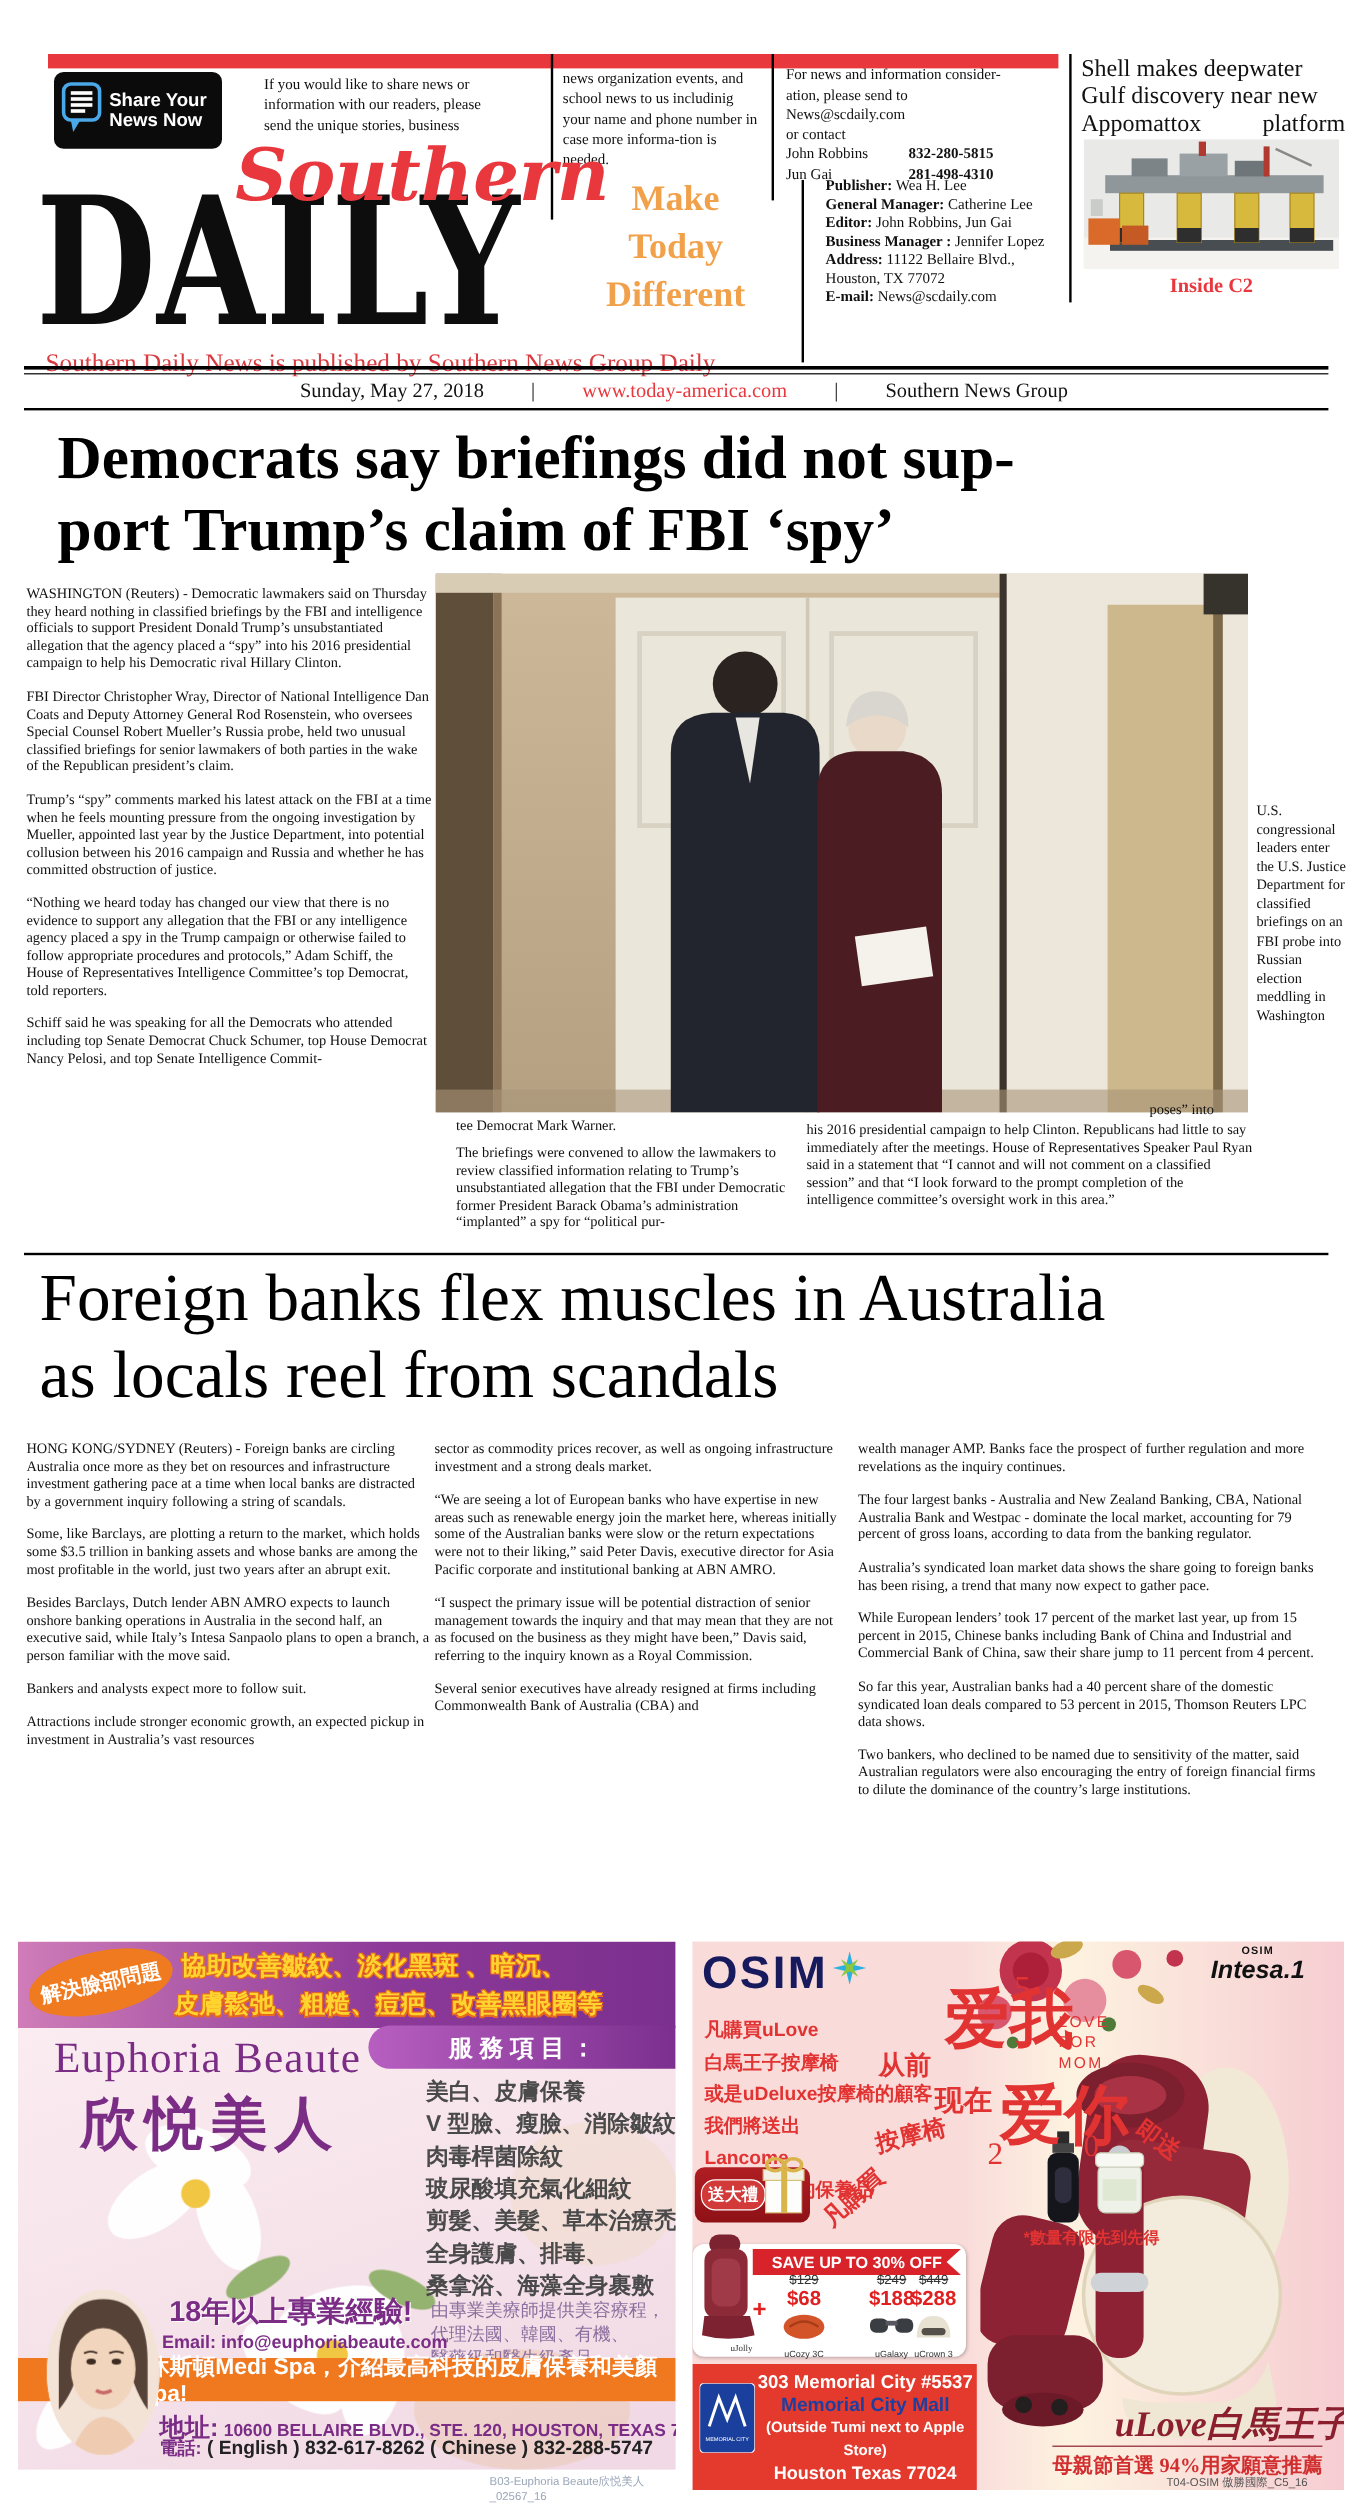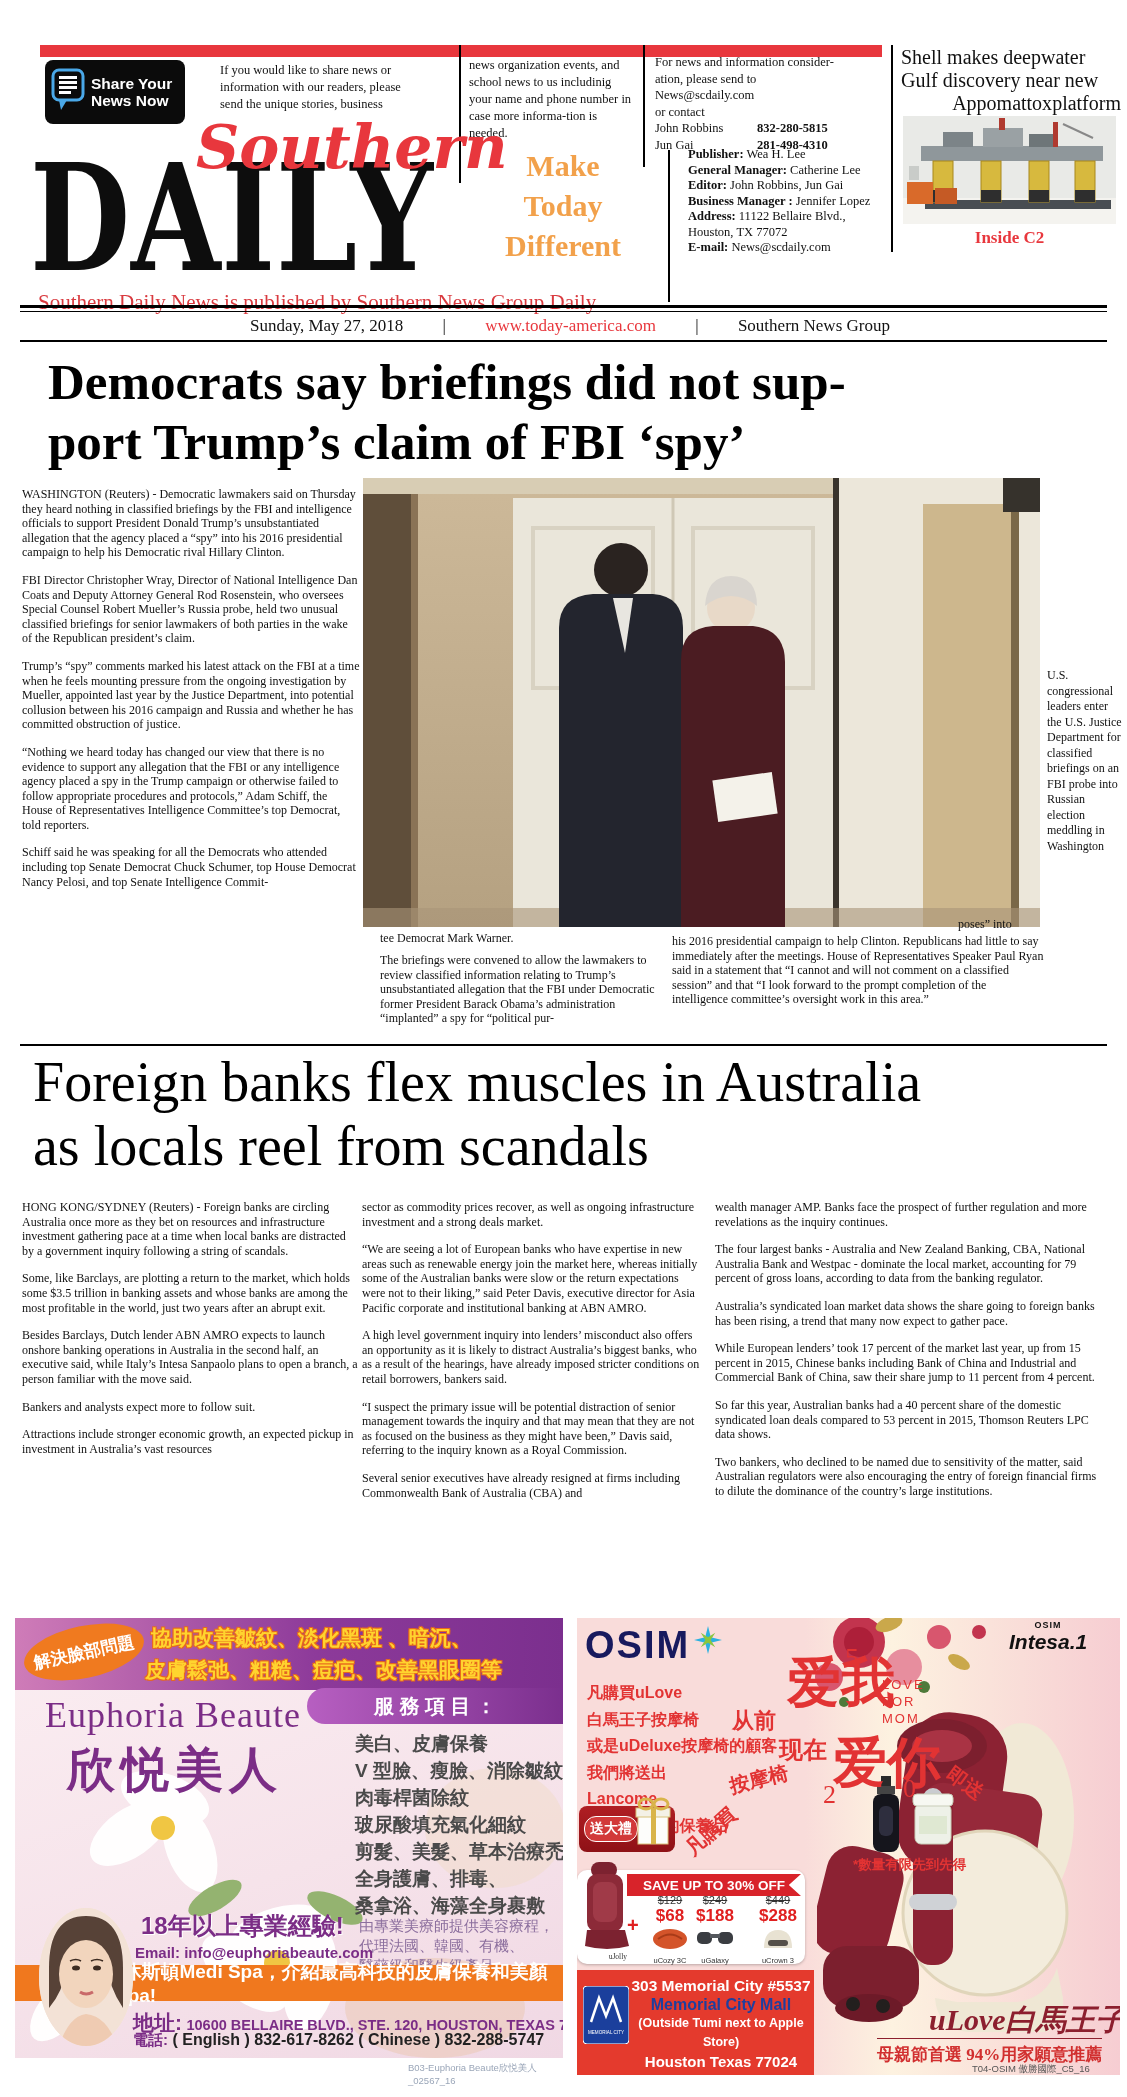--- a/index.html
+++ b/index.html
@@ -77,21 +77,21 @@
       <span style="width:102px;">Jun Gai</span>
       <b>281-498-4310</b>
     </div>
   </div>
 
   <div class="vline" style="left:891px;top:45px;height:207px;"></div>
 
   <div class="abs serif" style="left:901px;top:46px;width:220px;font-size:20px;line-height:23px;color:#111;">
     <div>Shell makes deepwater</div>
     <div>Gulf discovery near new</div>
-    <div style="display:flex;justify-content:flex-end;">
+    <div style="display:flex;justify-content:space-between;">
       <span>Appomattox</span>
       <span>platform</span>
     </div>
   </div>
 
   <div class="abs" style="left:903px;top:116px;width:213px;height:108px;">
     <svg width="213" height="108" viewBox="0 0 213 108">
       <rect width="213" height="108" fill="#e9eae7"></rect>
       <rect y="82" width="213" height="26" fill="#f4f3ef"></rect>
       <rect x="22" y="84" width="186" height="9" fill="#484d52"></rect>
@@ -216,21 +216,20 @@
   <div class="bodycol" style="left:22px;top:1200px;width:336px;">
     <p>HONG KONG/SYDNEY (Reuters) - Foreign banks are circling Australia once more as they bet on resources and infrastructure investment gathering pace at a time when local banks are distracted by a government inquiry following a string of scandals.</p>
     <p>Some, like Barclays, are plotting a return to the market, which holds some $3.5 trillion in banking assets and whose banks are among the most profitable in the world, just two years after an abrupt exit.</p>
     <p>Besides Barclays, Dutch lender ABN AMRO expects to launch onshore banking operations in Australia in the second half, an executive said, while Italy’s Intesa Sanpaolo plans to open a branch, a person familiar with the move said.</p>
     <p>Bankers and analysts expect more to follow suit.</p>
     <p>Attractions include stronger economic growth, an expected pickup in investment in Australia’s vast resources</p>
   </div>
   <div class="bodycol" style="left:362px;top:1200px;width:338px;">
     <p>sector as commodity prices recover, as well as ongoing infrastructure investment and a strong deals market.</p>
     <p>“We are seeing a lot of European banks who have expertise in new areas such as renewable energy join the market here, whereas initially some of the Australian banks were slow or the return expectations were not to their liking,” said Peter Davis, executive director for Asia Pacific corporate and institutional banking at ABN AMRO.</p>
-    <p>A high level government inquiry into lenders’ misconduct also offers an opportunity as it is likely to distract Australia’s biggest banks, who as a result of the hearings, have already imposed stricter conditions on retail borrowers, bankers said.</p>
     <p>“I suspect the primary issue will be potential distraction of senior management towards the inquiry and that may mean that they are not as focused on the business as they might have been,” Davis said, referring to the inquiry known as a Royal Commission.</p>
     <p>Several senior executives have already resigned at firms including Commonwealth Bank of Australia (CBA) and</p>
   </div>
   <div class="bodycol" style="left:715px;top:1200px;width:392px;">
     <p>wealth manager AMP. Banks face the prospect of further regulation and more revelations as the inquiry continues.</p>
     <p>The four largest banks - Australia and New Zealand Banking, CBA, National Australia Bank and Westpac - dominate the local market, accounting for 79 percent of gross loans, according to data from the banking regulator.</p>
     <p>Australia’s syndicated loan market data shows the share going to foreign banks has been rising, a trend that many now expect to gather pace.</p>
     <p>While European lenders’ took 17 percent of the market last year, up from 15 percent in 2015, Chinese banks including Bank of China and Industrial and Commercial Bank of China, saw their share jump to 11 percent from 4 percent.</p>
     <p>So far this year, Australian banks had a 40 percent share of the domestic syndicated loan deals compared to 53 percent in 2015, Thomson Reuters LPC data shows.</p>
     <p>Two bankers, who declined to be named due to sensitivity of the matter, said Australian regulators were also encouraging the entry of foreign financial firms to dilute the dominance of the country’s large institutions.</p>
@@ -450,21 +449,21 @@
       <div class="pricecol" style="left:66px;top:24px;width:54px;">
         <span class="oldp">$129</span>
         <span class="newp">$68</span>
         <svg width="40" height="24" viewBox="0 0 40 24">
             <ellipse cx="20" cy="13" rx="17" ry="10" fill="#d4542a"></ellipse>
             <path d="M8 13 Q20 4 32 13" stroke="#a83b18" stroke-width="2" fill="none"></path>
           </svg>
         <span class="plabel">uCozy 3C</span>
       </div>
 
-      <div class="pricecol" style="left:111px;top:24px;width:54px;">
+      <div class="pricecol" style="left:139px;top:24px;width:54px;">
         <span class="oldp">$249</span>
         <span class="newp">$188</span>
         <svg width="40" height="24" viewBox="0 0 40 24">
             <rect x="2" y="6" width="15" height="12" rx="5" fill="#3a3d42"></rect>
             <rect x="23" y="6" width="15" height="12" rx="5" fill="#3a3d42"></rect>
             <rect x="15" y="8" width="10" height="4" fill="#55585e"></rect>
           </svg>
         <span class="plabel">uGalaxy</span>
       </div>
 

